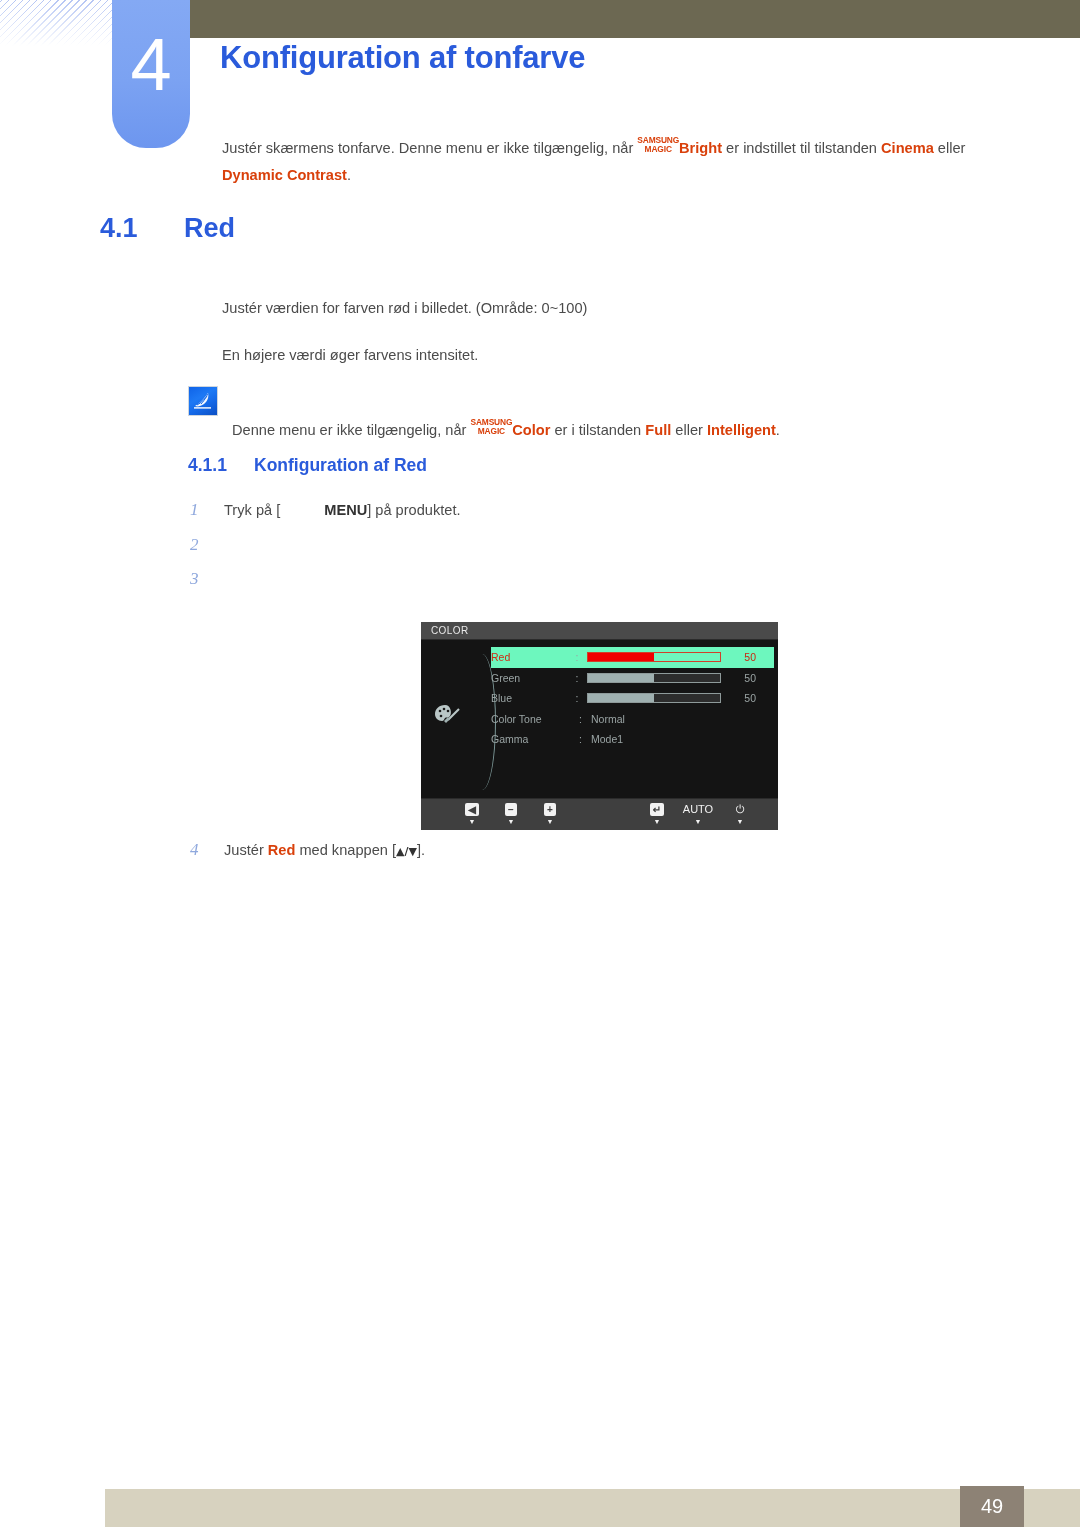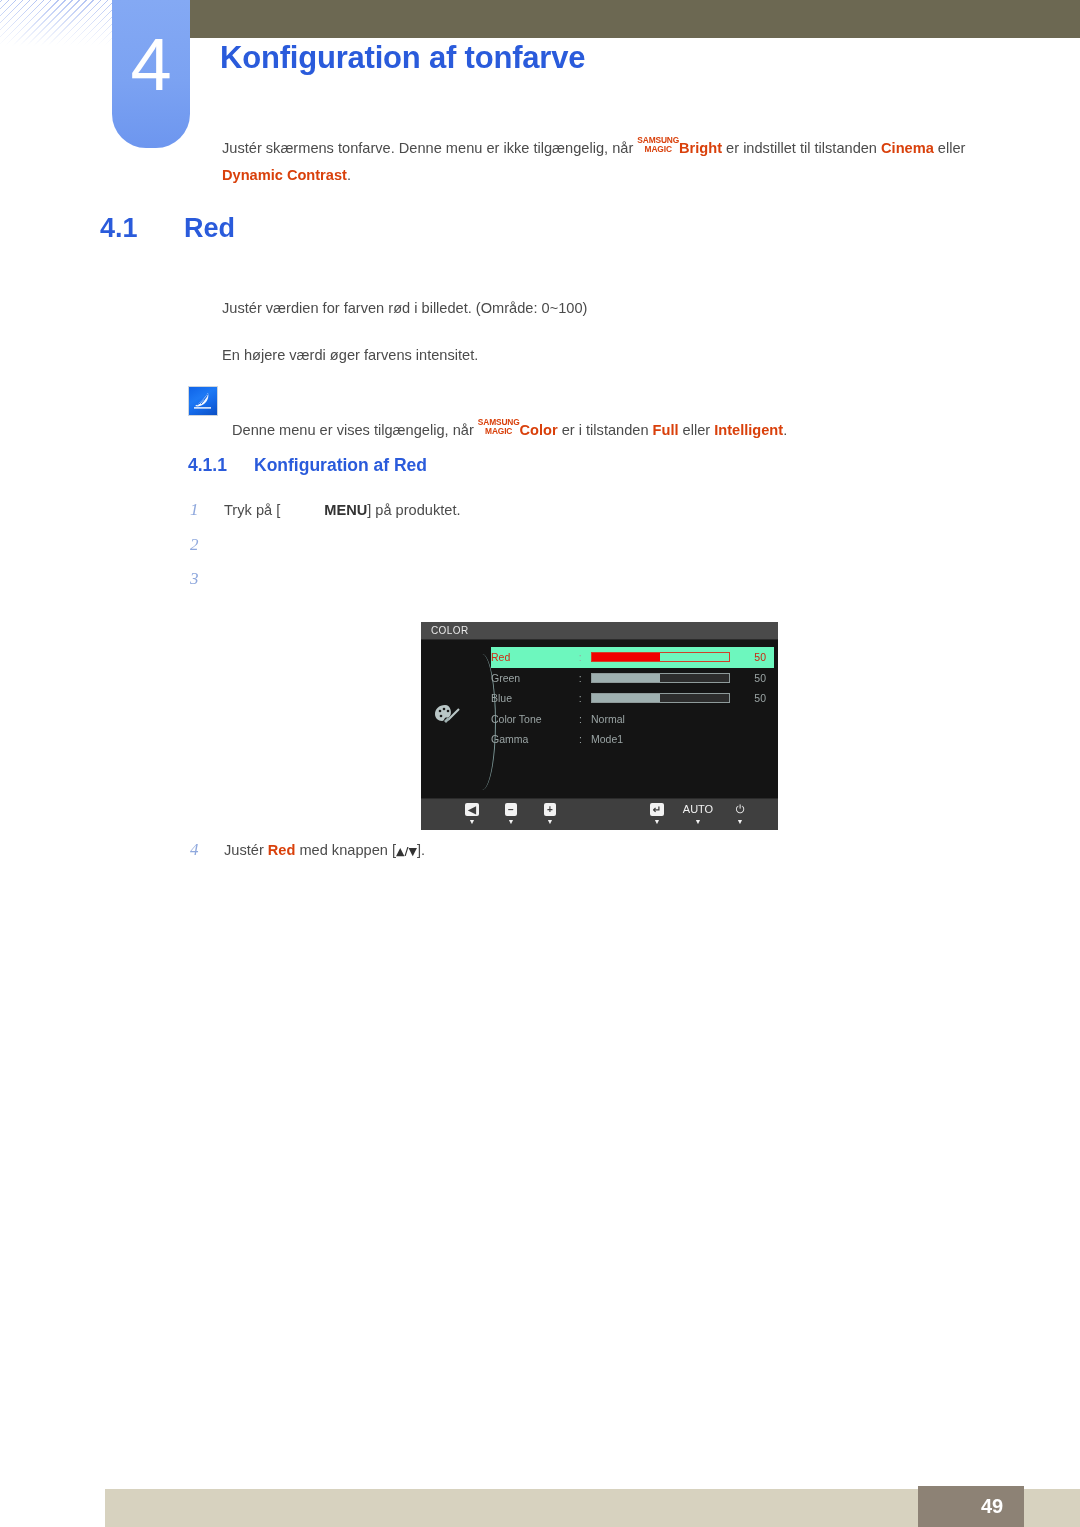--- a/index.html
+++ b/index.html
@@ -104,37 +104,37 @@
   .row.sel{background:#6df7be;}
   .row.sel .rlabel{color:#cf2b13;}
   .row.sel .rnum{color:#c9260f;}
   .rlabel{width:88px;color:#9aa4a4;font-size:10.5px;}
   .rcolon{width:12px;color:#9aa4a4;font-size:10.5px;}
   .rbar{width:140px;height:10px;border:1.2px solid #8e9a9a;box-sizing:border-box;
     background:#2c2c2c;position:relative;}
   .rbar i{position:absolute;left:0;top:0;bottom:0;display:block;background:#9fb0b0;}
   .row.sel .rbar{border-color:#d0402a;background:#6df7be;}
   .row.sel .rbar i{background:#f00000;}
-  .rnum{width:36px;text-align:right;color:#9aa4a4;font-size:10.5px;padding-right:8px;}
+  .rnum{width:36px;text-align:right;color:#9aa4a4;font-size:10.5px;padding-right:18px;}
   .rval{color:#9aa4a4;font-size:10.5px;}
   .osd-foot{height:32px;background:#3f3f3f;border-top:1px solid #2b2b2b;
     position:relative;}
   .fb{position:absolute;top:4px;text-align:center;width:34px;}
   .fb .ic{color:#f2f2f2;font-size:11px;line-height:13px;display:block;}
   .fb .tri{display:block;color:#f2f2f2;font-size:7px;line-height:9px;margin-top:1px;}
   .swatch{display:inline-block;background:#f2f2f2;color:#3f3f3f;
     border-radius:2px;padding:0 3px;font-size:10px;line-height:13px;font-weight:700;}
 
   
   .footbar{position:absolute;left:105px;top:1489px;right:0;height:38px;background:#d7d2bf;}
   .foottxt{position:absolute;right:133px;top:1536px;color:#6f6a5c;
     font-size:14.5px;font-weight:700;margin-top:44px;}
   .pagebox{position:absolute;right:56px;top:1486px;width:64px;height:41px;
-    background:#8d8275;color:#ffffff;font-size:20px;font-weight:700;
-    display:flex;align-items:center;justify-content:center;padding-left:42px;}
+    background:#8d8275;color:#ffffff;font-size:20px;font-weight:400;
+    display:flex;align-items:center;justify-content:center;}
 </style>
 </head>
 <body>
 
 <div class="page">
 
   <div class="hatch"></div>
   <div class="topband"></div>
 
   <div class="chapbadge">
@@ -157,21 +157,21 @@
   <div class="note">
     <div class="note-ico">
       <svg width="22" height="22" viewBox="0 0 22 22">
         <path d="M3 16 C7 14 12 9 16 3 C17 6 16 11 12 14 C9 16 6 17 3 16 Z" fill="#ffffff" opacity=".95"></path>
         <path d="M5 15 C9 13 13 9 16 4" stroke="#1569e8" stroke-width="1" fill="none"></path>
         <path d="M9 14 C11 12 13 9 15 6" stroke="#1569e8" stroke-width="1" fill="none"></path>
         <rect x="2" y="17.2" width="17" height="1.4" fill="#ffffff"></rect>
       </svg>
     </div>
     <div class="note-txt">
-      <span>Denne menu er vises tilgængelig, når </span><span class="magic"><span>SAMSUNG</span><span>MAGIC</span></span><span class="red-em">Color</span><span> er i tilstanden </span><span class="red-em">Full</span><span> eller </span><span class="red-em">Intelligent</span><span>.</span>
+      <span>Denne menu er ikke tilgængelig, når </span><span class="magic"><span>SAMSUNG</span><span>MAGIC</span></span><span class="red-em">Color</span><span> er i tilstanden </span><span class="red-em">Full</span><span> eller </span><span class="red-em">Intelligent</span><span>.</span>
     </div>
   </div>
 
   <div class="h3">
     <span class="num">4.1.1</span><span>Konfiguration af Red</span>
   </div>
 
   <div class="steps">
 
     <div class="step">

